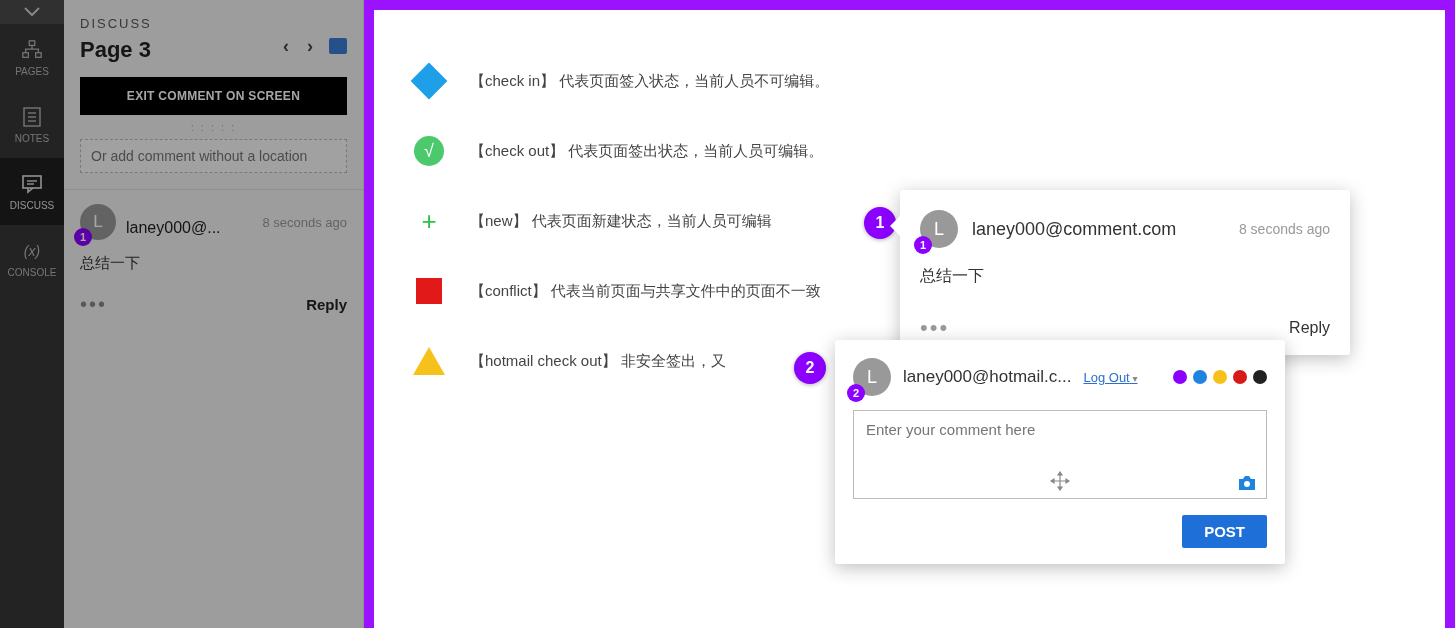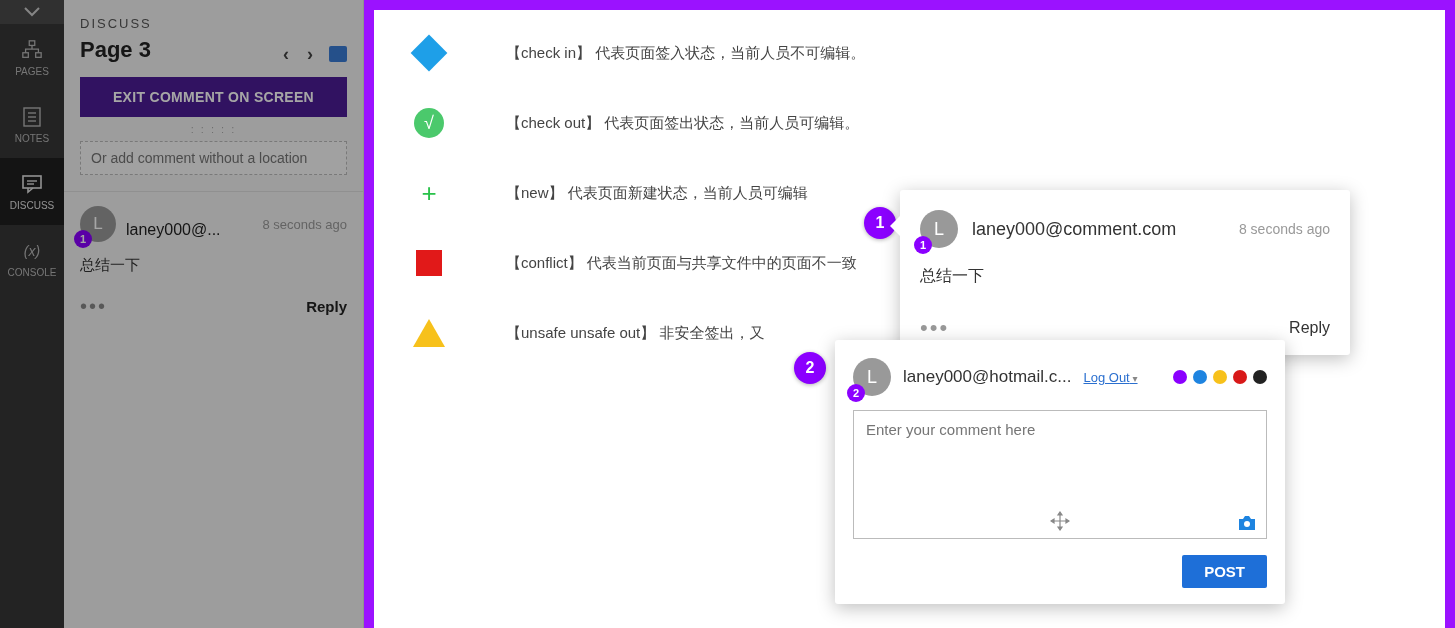--- a/index.html
+++ b/index.html
@@ -12,45 +12,45 @@
 .rail-item.active { background: #1f1f1f; color: #e0e0e0; }
 .rail-icon { width: 24px; height: 24px; margin-bottom: 4px; display: flex; align-items: center; justify-content: center; }
 
 
 .dim-overlay { position: absolute; left: 0; top: 0; width: 364px; height: 628px; background: rgba(0,0,0,0.35); z-index: 50; pointer-events: none; }
 
 
 .sidebar { position: absolute; left: 64px; top: 0; width: 300px; height: 628px; background: #f2f2f2; border-right: 1px solid #ddd; padding: 16px 0 0 0; }
 .sidebar-inner { padding: 0 16px; }
 .discuss-label { font-size: 13px; letter-spacing: 2px; color: #555; margin-bottom: 6px; }
-.page-row { display: flex; align-items: flex-end; justify-content: space-between; margin-bottom: 14px; }
+.page-row { display: flex; align-items: flex-start; justify-content: space-between; margin-bottom: 14px; }
 .page-title { font-size: 22px; font-weight: 700; color: #222; }
 .page-nav { display: flex; align-items: center; gap: 6px; }
 .nav-arrow { width: 18px; height: 18px; display: flex; align-items: center; justify-content: center; color: #444; cursor: pointer; font-size: 18px; font-weight: 700; }
 .comment-mode-icon { width: 18px; height: 16px; background: #3a7bd5; border-radius: 2px; cursor: pointer; margin-left: 4px; }
-.exit-btn { width: 100%; background: #4c1d95; color: #fff; border: none; padding: 12px 12px; font-size: 14px; font-weight: 600; letter-spacing: 0.3px; cursor: pointer; }
+.exit-btn { width: 100%; background: #000000; color: #fff; border: none; padding: 12px 12px; font-size: 12px; font-weight: 600; letter-spacing: 0.3px; cursor: pointer; }
 .dots-row { text-align: center; color: #aaa; font-size: 11px; letter-spacing: 2px; margin: 6px 0; }
 .add-comment-input { width: 100%; border: 1px dashed #bbb; background: #f7f7f7; padding: 8px 10px; font-size: 14px; color: #4c1d95; }
 .divider { height: 1px; background: #ddd; margin: 16px 0 0 0; }
 .comment-card { padding: 14px 16px; }
 .cc-head { display: flex; align-items: center; gap: 10px; position: relative; }
 .cc-avatar-wrap { position: relative; }
 .cc-avatar { width: 36px; height: 36px; border-radius: 50%; background: #999; color: #fff; display: flex; align-items: center; justify-content: center; font-size: 17px; font-weight: 500; }
 .cc-marker { position: absolute; left: -6px; bottom: -6px; width: 18px; height: 18px; border-radius: 50%; background: #8b00ff; color: #fff; font-size: 11px; font-weight: 700; display: flex; align-items: center; justify-content: center; }
 .cc-user { font-size: 16px; color: #222; white-space: nowrap; overflow: hidden; text-overflow: ellipsis; max-width: 110px; margin-top: 12px; }
 .cc-time { margin-left: auto; font-size: 13px; color: #999; }
 .cc-body { margin: 14px 0 20px 0; font-size: 15px; color: #333; }
 .cc-foot { display: flex; align-items: center; justify-content: space-between; }
 .cc-more { color: #888; font-size: 20px; letter-spacing: 2px; cursor: pointer; }
 .cc-reply { font-size: 15px; font-weight: 700; color: #222; cursor: pointer; }
 
 
 .canvas { position: absolute; left: 364px; top: 0; width: 1091px; height: 628px; background: #9b12ff; padding: 10px 10px 0 10px; }
 .canvas-inner { background: #fff; width: 100%; height: 100%; position: relative; padding: 28px 40px; }
-.legend-row { display: flex; align-items: center; gap: 62px; margin-bottom: 40px; font-size: 15px; color: #444; }
+.legend-row { display: flex; align-items: center; gap: 26px; margin-bottom: 40px; font-size: 15px; color: #444; margin-top: 28px; }
 .legend-icon { width: 30px; height: 30px; display: flex; align-items: center; justify-content: center; flex-shrink: 0; }
 .icon-diamond { width: 26px; height: 26px; background: #1e9fe8; transform: rotate(45deg); }
 .icon-circle { width: 30px; height: 30px; border-radius: 50%; background: #4bc96c; color: #fff; display: flex; align-items: center; justify-content: center; font-size: 18px; }
 .icon-plus { color: #29c24a; font-size: 26px; font-weight: 300; }
 .icon-square { width: 26px; height: 26px; background: #e11919; }
 .icon-triangle { width: 0; height: 0; border-left: 16px solid transparent; border-right: 16px solid transparent; border-bottom: 28px solid #f7c11b; }
 
 
 .marker { position: absolute; width: 32px; height: 32px; border-radius: 50%; background: #8b00ff; color: #fff; font-size: 16px; font-weight: 700; display: flex; align-items: center; justify-content: center; z-index: 60; box-shadow: 0 1px 4px rgba(0,0,0,0.3); }
 
@@ -69,21 +69,21 @@
 .popover .pointer { position: absolute; left: -10px; top: 26px; width: 0; height: 0; border-top: 10px solid transparent; border-bottom: 10px solid transparent; border-right: 10px solid #fff; }
 
 .popover.comment-input { left: 835px; top: 340px; width: 450px; padding: 18px 18px 16px 18px; }
 .ci-head { display: flex; align-items: center; gap: 12px; }
 .ci-user { font-size: 17px; color: #333; max-width: 180px; white-space: nowrap; overflow: hidden; text-overflow: ellipsis; text-align: center; }
 .ci-logout { color: #2a6fcf; font-size: 13px; text-decoration: underline; cursor: pointer; white-space: nowrap; text-align: right; }
 .ci-logout::after { content: " ▾"; font-size: 10px; color: #888; }
 .ci-colors { margin-left: auto; display: flex; gap: 6px; }
 .ci-color { width: 14px; height: 14px; border-radius: 50%; cursor: pointer; }
 .ci-textarea { position: relative; margin-top: 14px; }
-.ci-textarea textarea { width: 100%; height: 129px; border: 1px solid #bbb; padding: 10px 12px; font-size: 15px; font-family: inherit; resize: none; }
+.ci-textarea textarea { width: 100%; height: 89px; border: 1px solid #bbb; padding: 10px 12px; font-size: 15px; font-family: inherit; resize: none; }
 .ci-camera { position: absolute; right: 10px; bottom: 8px; color: #1e84e0; cursor: pointer; }
 .ci-move { position: absolute; left: 50%; bottom: 8px; transform: translateX(-50%); color: #888; cursor: move; }
 .ci-foot { display: flex; justify-content: flex-end; margin-top: 12px; }
 .ci-post { background: #1e6fd8; color: #fff; border: none; padding: 8px 22px; font-size: 15px; font-weight: 700; cursor: pointer; border-radius: 2px; }
 </style>
 </head>
 <body>
 
 <div class="rail">
   <div class="rail-toggle">
@@ -192,21 +192,21 @@
     <div class="legend-row">
       <span class="legend-icon">
           <span class="icon-square"></span>
         </span>
       <span>【conflict】 代表当前页面与共享文件中的页面不一致</span>
     </div>
     <div class="legend-row">
       <span class="legend-icon">
           <span class="icon-triangle"></span>
         </span>
-      <span>【unsafe unsafe out】 非安全签出，又</span>
+      <span>【hotmail check out】 非安全签出，又</span>
     </div>
   </div>
 </div>
 
 <div class="marker" style="left:864px; top:207px;">1</div>
 <div class="marker" style="left:794px; top:352px;">2</div>
 
 <div class="popover comment-view">
   <div class="pointer"></div>
   <div class="pv-head">

